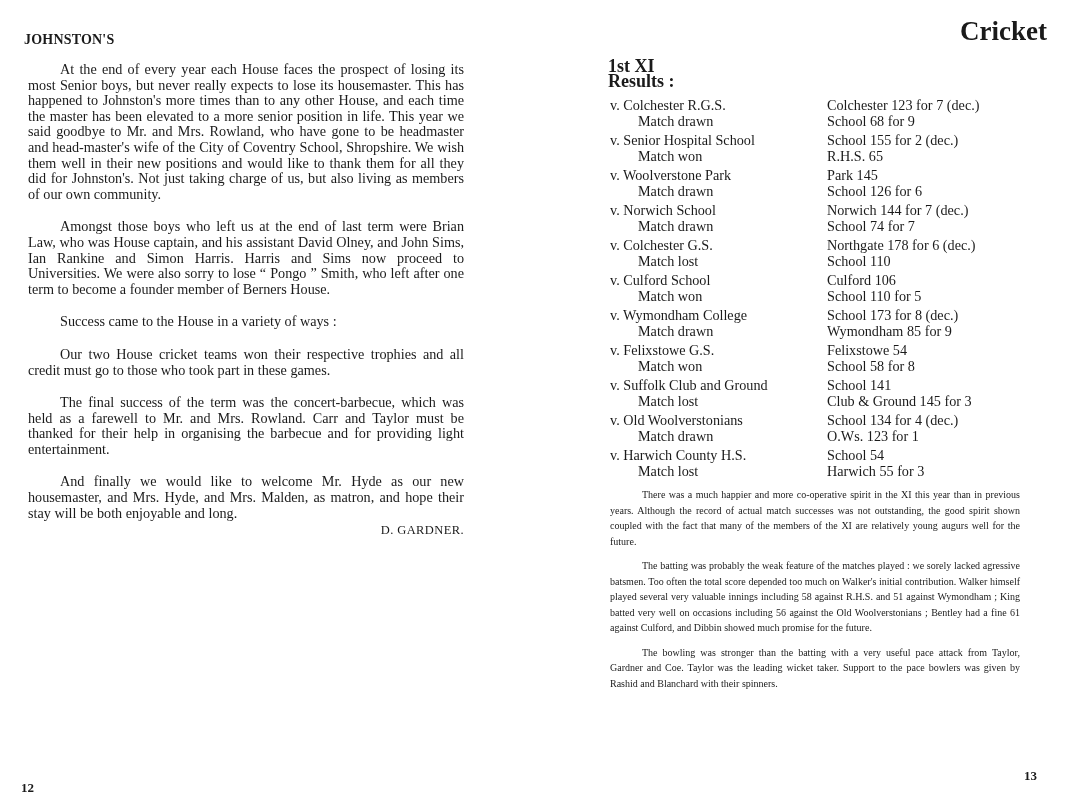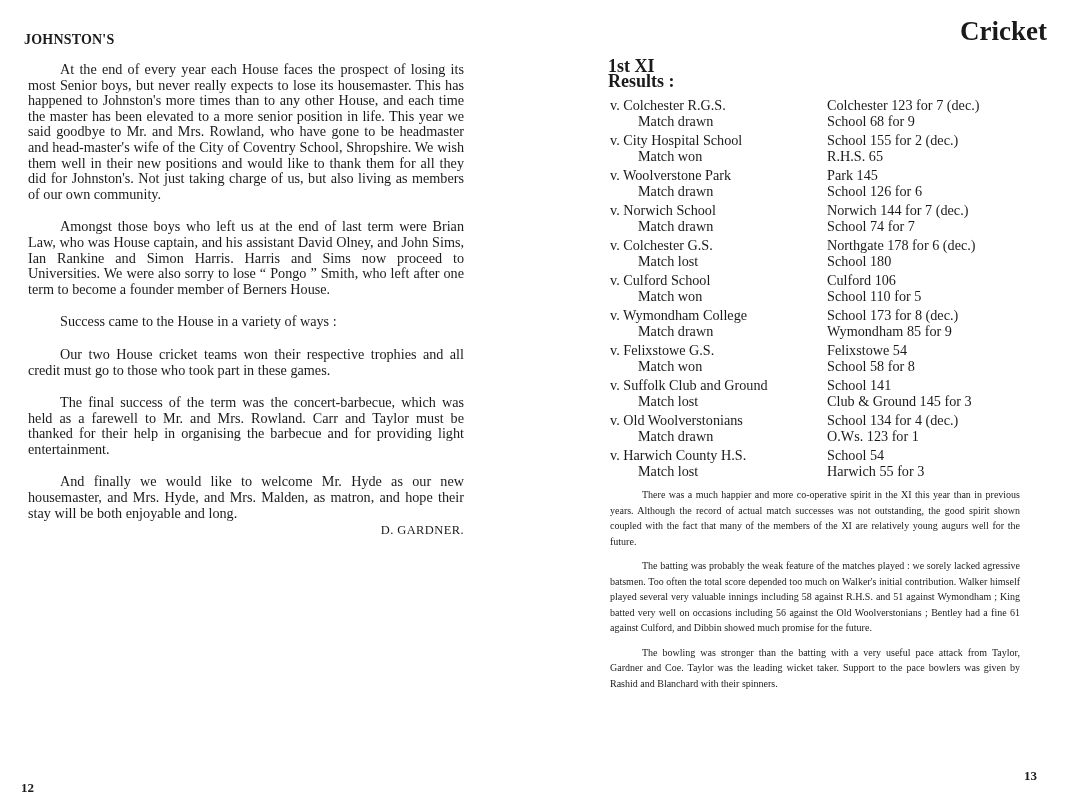--- a/index.html
+++ b/index.html
@@ -70,21 +70,21 @@
           <div>v. Colchester R.G.S.</div>
           <div class="outcome">Match drawn</div>
         </div>
         <div class="result-right">
           <div>Colchester 123 for 7 (dec.)</div>
           <div>School 68 for 9</div>
         </div>
       </div>
       <div class="result-row">
         <div class="result-left">
-          <div>v. City Hospital School</div>
+          <div>v. Senior Hospital School</div>
           <div class="outcome">Match won</div>
         </div>
         <div class="result-right">
           <div>School 155 for 2 (dec.)</div>
           <div>R.H.S. 65</div>
         </div>
       </div>
       <div class="result-row">
         <div class="result-left">
           <div>v. Woolverstone Park</div>
@@ -105,21 +105,21 @@
           <div>School 74 for 7</div>
         </div>
       </div>
       <div class="result-row">
         <div class="result-left">
           <div>v. Colchester G.S.</div>
           <div class="outcome">Match lost</div>
         </div>
         <div class="result-right">
           <div>Northgate 178 for 6 (dec.)</div>
-          <div>School 180</div>
+          <div>School 110</div>
         </div>
       </div>
       <div class="result-row">
         <div class="result-left">
           <div>v. Culford School</div>
           <div class="outcome">Match won</div>
         </div>
         <div class="result-right">
           <div>Culford 106</div>
           <div>School 110 for 5</div>

